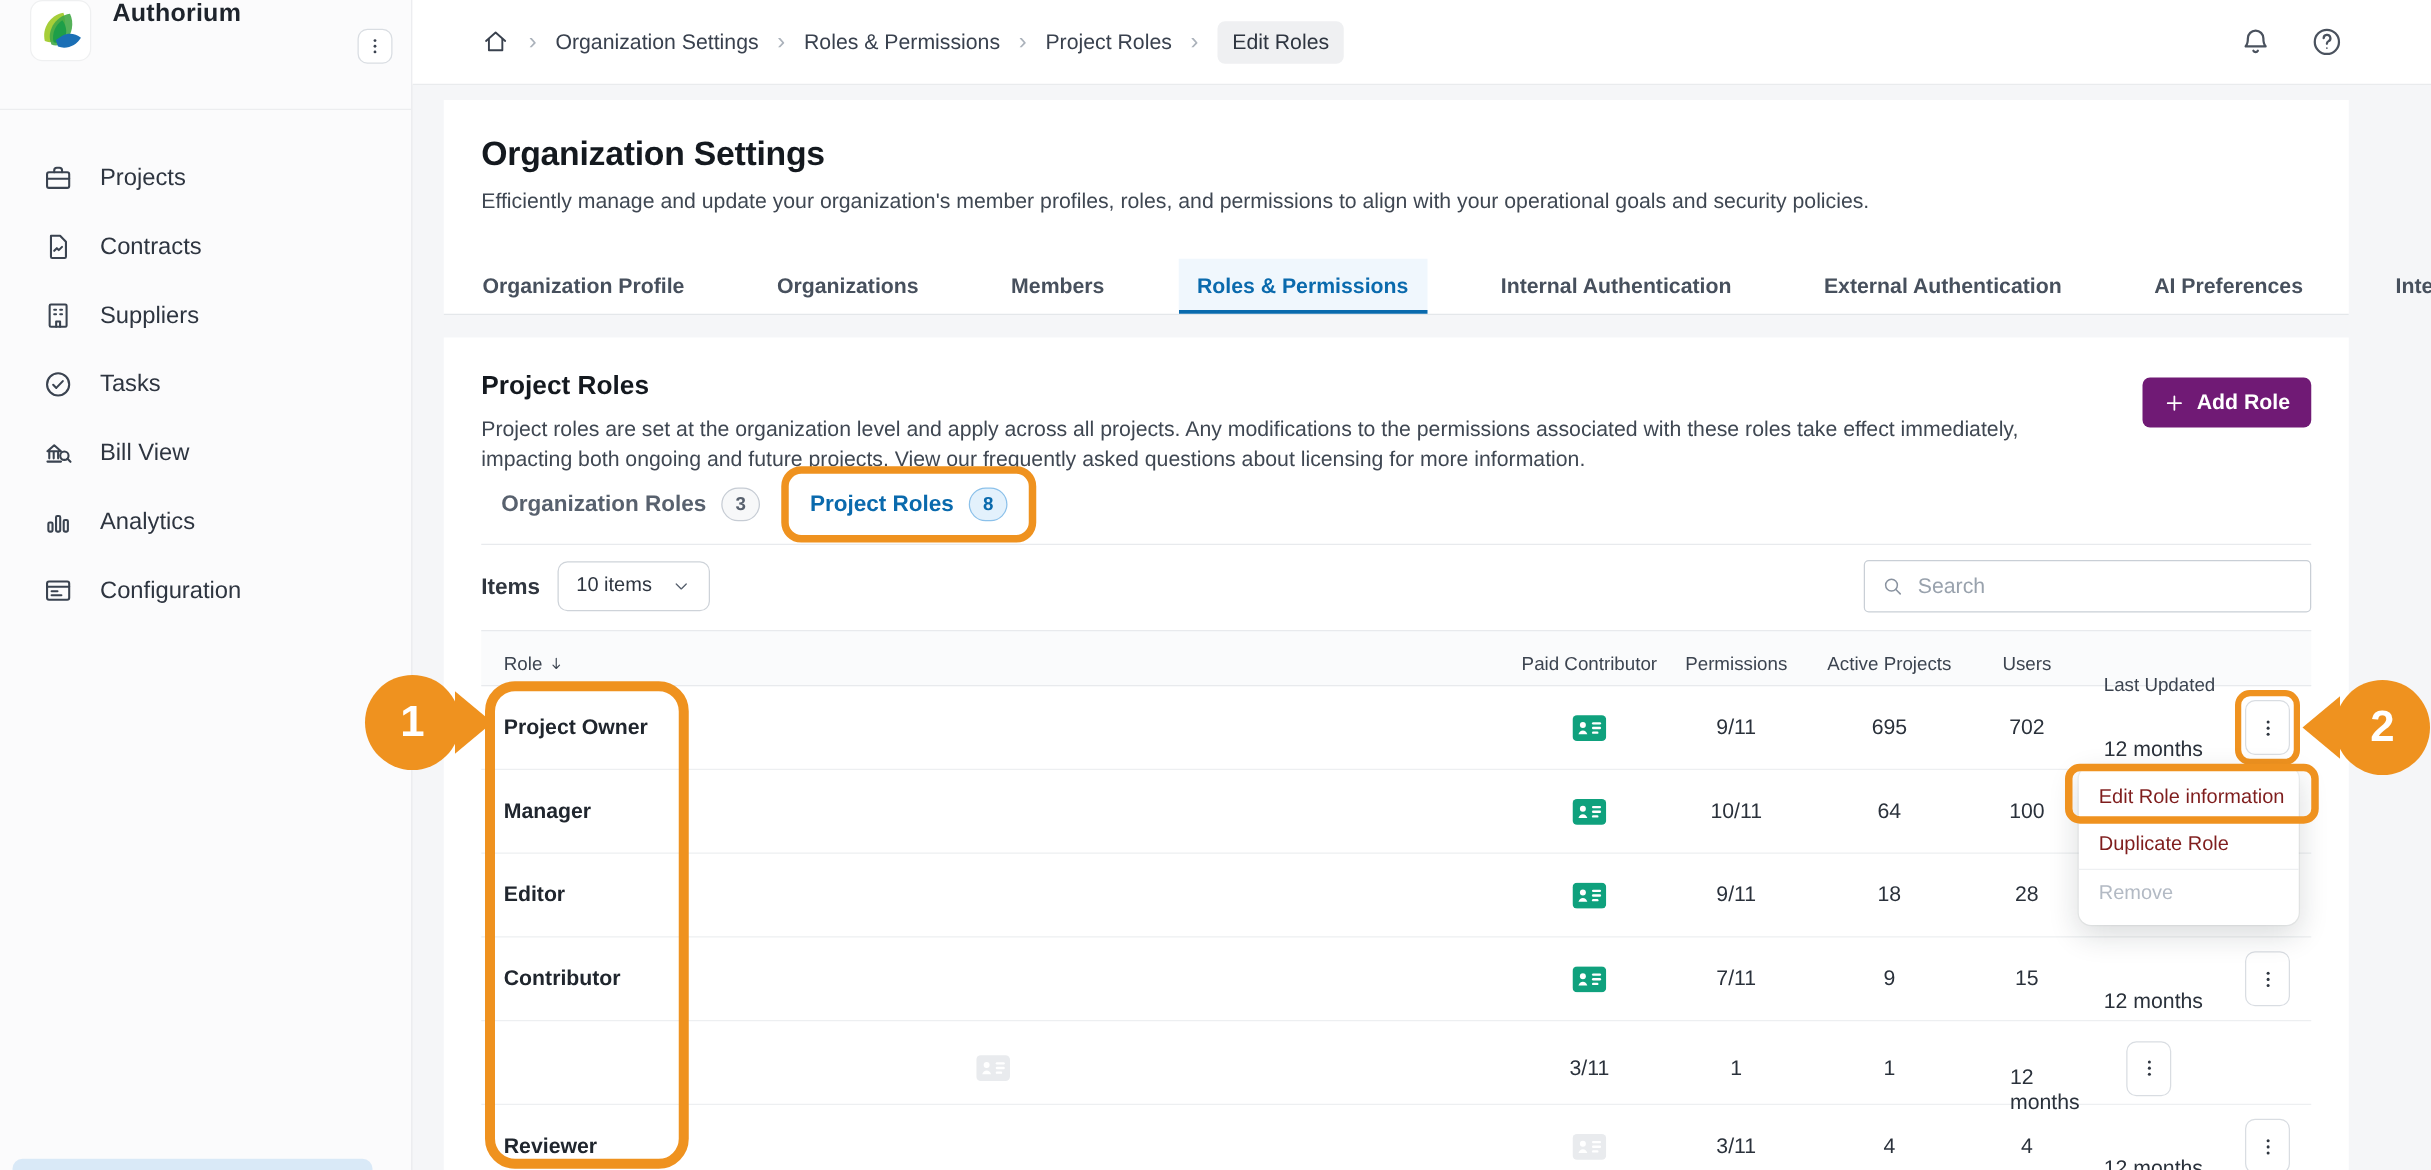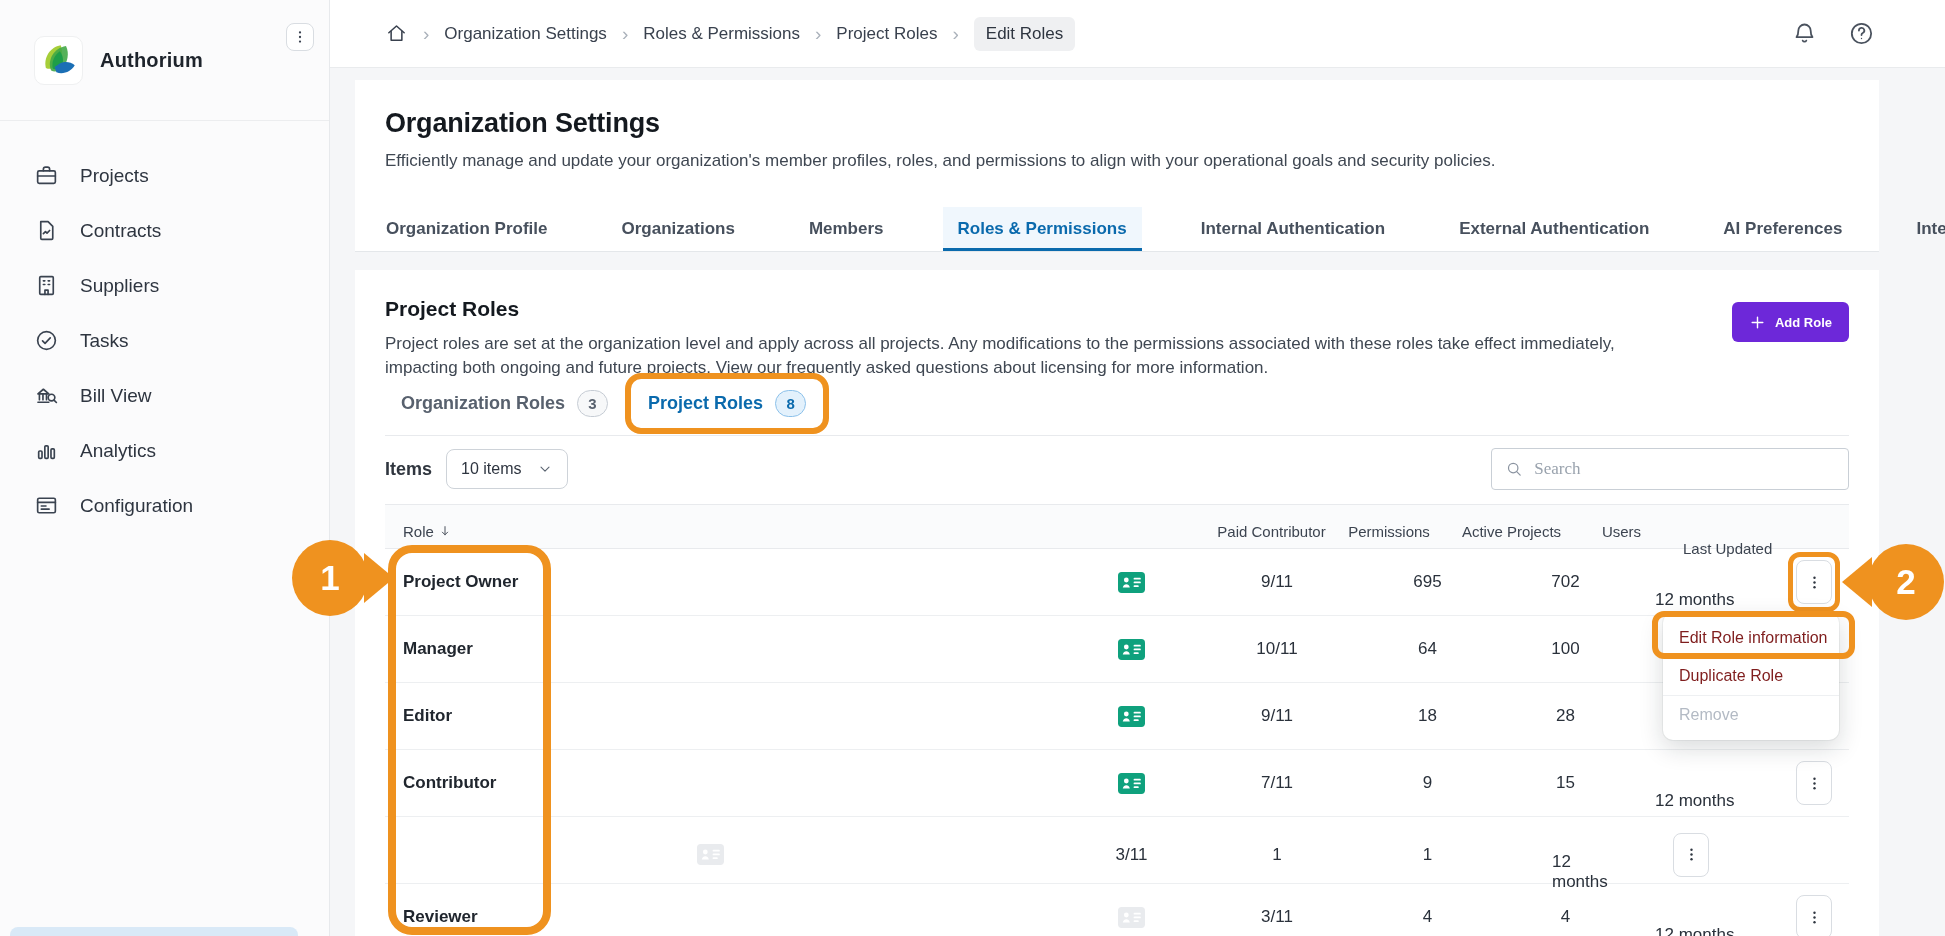--- a/index.html
+++ b/index.html
@@ -7,21 +7,21 @@
   body {
     font-family:"Liberation Sans", sans-serif;
     background:#F5F6F8; color:#222831; overflow:hidden; position:relative;
     --orange:#EF921F; --blue:#0A6AAD; --green:#0FA17D;
   }
   .ico { display:inline-flex; align-items:center; justify-content:center; }
   .ico svg { width:100%; height:100%; fill:none; stroke:currentColor; stroke-width:1.6; stroke-linecap:round; stroke-linejoin:round; }
 
   
   .sidebar { position:absolute; left:0; top:0; width:330px; height:936px; background:#FBFBFC; border-right:1px solid #E7E9EC; }
-  .side-head { height:121px; border-bottom:1px solid #ECEDEF; display:flex; align-items:center; padding:0 34px; gap:17px; position:relative; }
+  .side-head { height:88px; border-bottom:1px solid #ECEDEF; display:flex; padding:0 24px; gap:17px; position:relative; }
   .logo { width:49px; height:49px; border-radius:10px; background:#fff; border:1px solid #EFF0F1; display:flex; align-items:center; justify-content:center; }
   .logo svg { width:42px; height:42px; }
   .brand { font-size:20px; font-weight:700; color:#1E242C; letter-spacing:.2px; }
   .side-kebab { position:absolute; top:23px; right:15px; width:28px; height:28px; border:1px solid #D9DDE2; border-radius:8px; background:#fff; color:#3A4250; display:flex; align-items:center; justify-content:center; }
   .side-kebab .ico { width:16px; height:16px; }
   .nav { padding:27px 0; }
   .nav-item { height:55px; display:flex; align-items:center; gap:21px; padding:0 34px; font-size:19px; color:#2E3540; cursor:default; }
   .nav-ico { width:25px; height:25px; color:#3A4350; }
   .nav-chevron { width:18px; height:18px; color:#5A6370; margin-left:2px; }
   .side-strip { position:absolute; left:10px; bottom:0; width:288px; height:9px; background:#D9E9F7; border-radius:8px 8px 0 0; }
@@ -41,51 +41,51 @@
   .page-title { font-size:27px; font-weight:700; color:#14191F; letter-spacing:-.2px; }
   .page-sub { margin-top:12px; font-size:17px; color:#3F4752; }
   .tabs { position:absolute; left:0; right:0; bottom:0; display:flex; border-bottom:1px solid #E4E7EA; padding-left:16px;gap:44px; }
   .tab { padding:0 15px; height:44px; display:flex; align-items:center; font-size:17px; font-weight:600; color:#47505D; white-space:nowrap; cursor:default; }
   .tab.active { color:var(--blue); background:#F0F7FD; box-shadow: inset 0 -3px 0 var(--blue); }
 
   .card2 { position:absolute; left:355px; top:270px; width:1524px; height:666px; background:#fff; padding:26px 30px; overflow:hidden; }
   .sec-head { display:flex; justify-content:space-between; align-items:flex-start; }
   .sec-title { font-size:21px; font-weight:700; color:#14191F; line-height:26px; }
   .sec-desc { margin-top:10px; font-size:17px; line-height:24px; color:#3F4752; max-width:1295px; }
-  .add-role { background:#6d28d9; color:#fff; height:40px; padding:0 17px; border:none; border-radius:6px; font-size:13px; font-weight:600; font-family:inherit; display:flex; align-items:center; gap:9px; margin-top:6px; white-space:nowrap; }
+  .add-role { background:#701a75; color:#fff; height:40px; padding:0 17px; border:none; border-radius:6px; font-size:17px; font-weight:600; font-family:inherit; display:flex; align-items:center; gap:9px; margin-top:6px; white-space:nowrap; }
   .add-role .ico { width:17px; height:17px; }
   .add-role .ico svg { stroke-width:2; }
 
   .toggles-row { border-bottom:1px solid #E8EAED; padding-bottom:8px; }
   .toggles { display:flex; gap:8px; align-items:center; }
   .toggle { display:flex; align-items:center; gap:12px; padding:10px 16px; font-size:18px; font-weight:600; color:#58616E; border-radius:10px; position:relative; cursor:default; }
   .toggle .count { min-width:31px; height:27px; border-radius:999px; border:1px solid #C6CCD4; background:#F7F8F9; color:#58616E; font-size:15px; font-weight:600; display:flex; align-items:center; justify-content:center; padding:0 9px; }
   .toggle.active { color:var(--blue); background:#fff; }
   .toggle.active .count { background:#E3F1FC; border-color:#8CC1EA; color:var(--blue); }
   .toggle.active::after { content:""; position:absolute; inset:-7px; border:6px solid var(--orange); border-radius:16px; pointer-events:none; z-index:25; }
 
   .controls { margin-top:12px; display:flex; align-items:center; height:42px; }
   .items-label { font-size:18px; font-weight:700; color:#30363F; }
   .items-select { margin-left:14px; height:40px; border:1px solid #CED3D9; border-radius:8px; padding:0 14px; display:flex; align-items:center; gap:15px; font-size:16px; color:#2E3540; background:#fff; }
   .items-select .ico { width:16px; height:16px; color:#5A6370; }
   .search { margin-left:auto; width:358px; height:42px; border:1px solid #C9CFD6; border-radius:4px; display:flex; align-items:center; padding:0 13px; gap:11px; background:#fff; }
   .search .ico { width:20px; height:20px; color:#8A93A0; }
-  .search input { border:none; outline:none; font-size:17px; color:#8b5cf6; width:100%; font-family:Liberation Serif, serif; background:transparent; }
+  .search input { border:none; outline:none; font-size:17px; color:#8b5cf6; width:100%; font-family:Liberation Sans, sans-serif; background:transparent; }
   .search input::placeholder { color:#99A2AD; }
 
   
   .table { margin-top:14px; }
   .tgrid { display:grid; grid-template-columns: 1fr 135px 100px 145px 75px 120px 70px; align-items:center; }
   .thead { background:#FAFBFC; border-top:1px solid #E8EAED; border-bottom:1px solid #E8EAED; height:45px; font-size:15px; color:#3C4450; }
   .th { display:flex; align-items:center; white-space:nowrap; }
   .th.c, .td.c { justify-content:center; text-align:center; }
   .th-role { padding-left:18px; gap:4px; }
   .th-last, .td-last { padding-left:24px;margin-top:35px; }
   .sort-ico { width:14px; height:14px; color:#3C4450; }
-  .row { height:67px; border-bottom:1px solid #EDEFF1; font-size:17px; color:#2A313B;gap:28px; }
+  .row { height:67px; border-bottom:1px solid #EDEFF1; font-size:17px; color:#2A313B; }
   .td { display:flex; align-items:center; }
   .td-role { padding-left:18px; font-weight:600; color:#20262E; }
   .paidcard { width:27px; height:21px; display:inline-flex; }
   .paidcard svg { width:100%; height:100%; }
   .pc-bg { fill:#E9EBEE; }
   .paidcard.green .pc-bg { fill:var(--green); }
   .kebab-wrap { position:relative; width:36px; height:44px; margin:0 auto; }
   .kebab-btn { width:36px; height:44px; border:1px solid #D9DDE2; border-radius:8px; background:#fff; color:#2F3640; display:flex; align-items:center; justify-content:center; }
   .kebab-btn .ico { width:17px; height:17px; }
   .kebab-wrap.hl::after { content:""; position:absolute; inset:-8px; border:5px solid var(--orange); border-radius:12px; pointer-events:none; z-index:26; }

